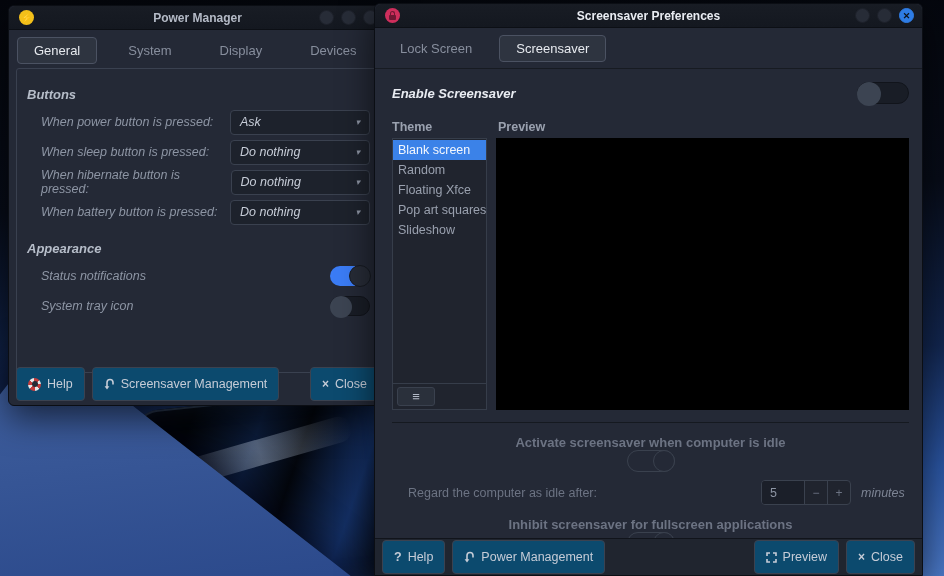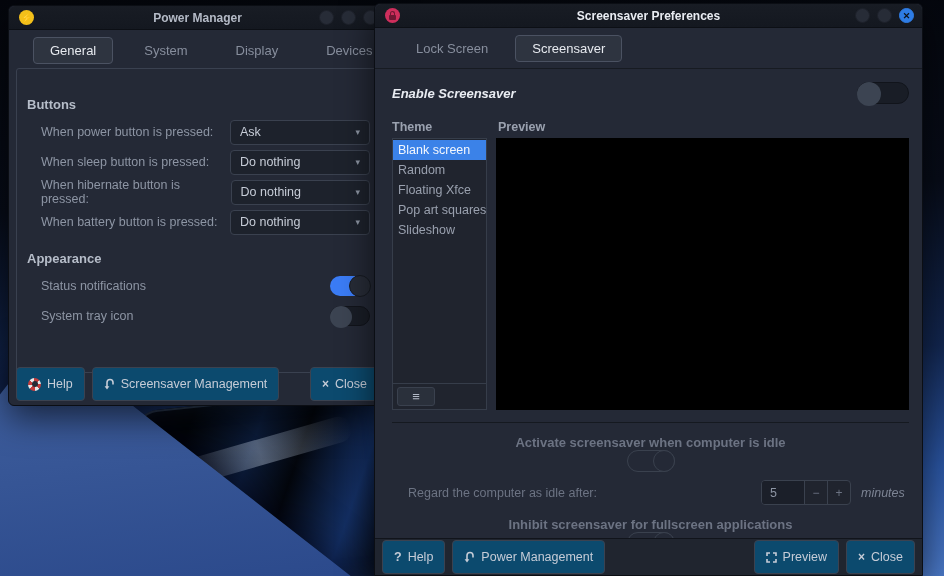--- a/index.html
+++ b/index.html
@@ -48,29 +48,29 @@
   .lock-body { width:7px; height:5px; background:#6e1733; border-radius:1px;
     position:relative; margin-top:3px; }
   .lock-shackle { position:absolute; left:1px; top:-4px; width:5px; height:5px;
     border:1.5px solid #6e1733; border-bottom:none; border-radius:3px 3px 0 0; }
   .tb-controls { position:absolute; right:8px; top:4px; display:flex; gap:7px; }
   .tb-btn { width:15px; height:15px; border-radius:50%; background:#272c37;
     border:1px solid #1d212a; }
   .tb-btn.close-active { background:#2e7ce4; border-color:#2e7ce4; color:#0d1117;
     font-size:9px; font-weight:bold; display:flex; align-items:center; justify-content:center; }
   
-  .tabs { display:flex; align-items:center; padding:7px 8px 6px 24px; gap:14px; }
+  .tabs { display:flex; align-items:center; padding:7px 8px 6px 8px; gap:14px; }
   .tab { padding:5px 16px; font-size:13px; color:#878e9d; border:1px solid transparent;
     border-radius:4px; }
   .tab.active { background:#2e3440; border-color:#4b5262; color:#e7eaef; }
   .tabs.underlined { border-bottom:1px solid #171b22; gap:10px; }
   
   .pm { left:8px; top:5px; width:379px; height:401px; border-radius:6px; }
   .pm-frame { position:absolute; left:7px; right:7px; top:62px; bottom:32px;
-    border:1px solid #3a4150; border-radius:3px; padding:22px 8px; background:#242936; }
+    border:1px solid #3a4150; border-radius:3px; padding:12px 8px; background:#242936;font-style:italic; }
   .sec-h { font-weight:bold; color:#b6bdc9; font-size:13px; margin:6px 0 5px 2px; }
   .pm-row { display:flex; align-items:center; justify-content:space-between;
     height:30px; padding-left:16px; }
   .pm-row-label { color:#8d95a4; font-size:12.5px; }
   .select { width:140px; height:25px; background:#1d222c; border:1px solid #3a414f;
     border-radius:4px; display:flex; align-items:center; justify-content:space-between;
     padding:0 9px; color:#c6ccd7; font-size:12.5px; }
   .select-arrow { color:#8d95a4; font-size:9px; }
   .appearance-gap { margin-top:14px; }
   

